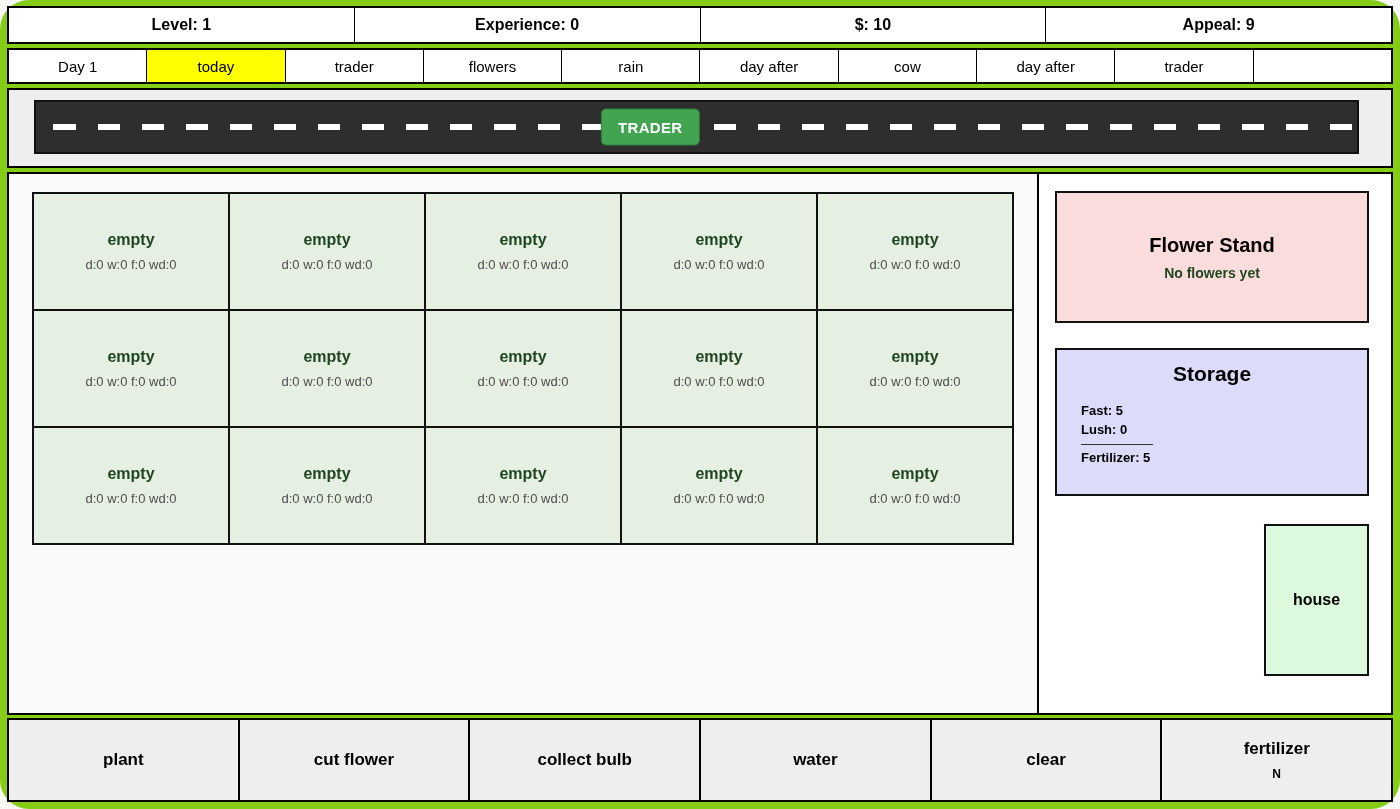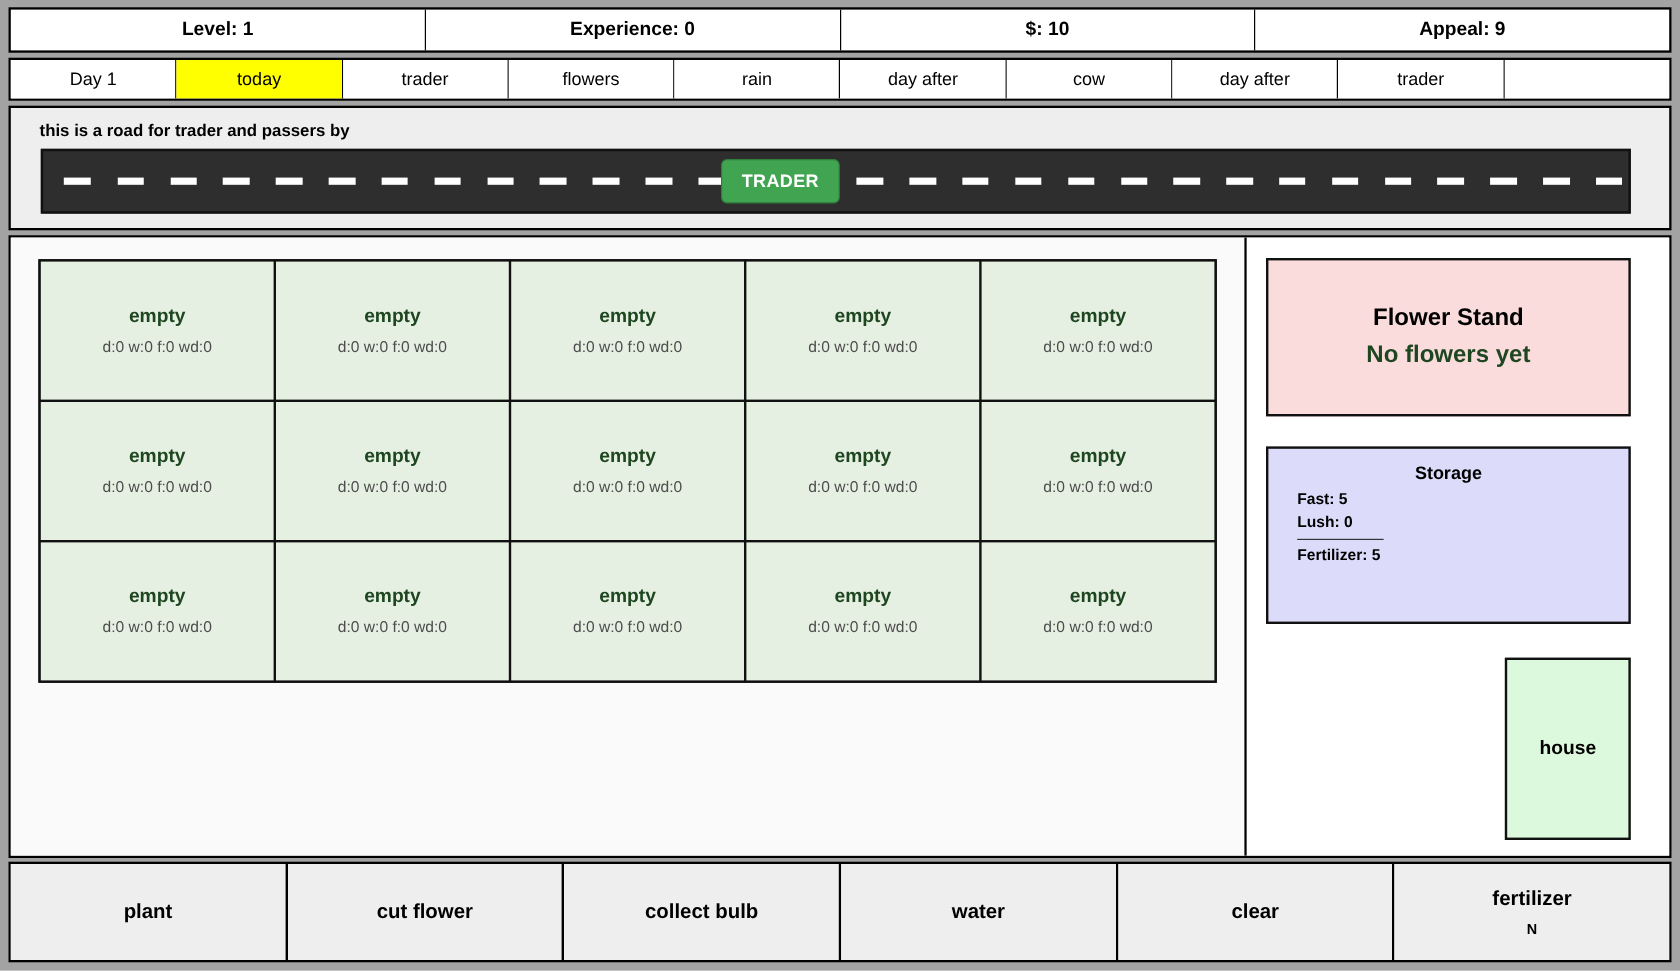--- a/index.html
+++ b/index.html
@@ -12,21 +12,22 @@
     background: #f7f7f7;
     font-family: "Liberation Sans", sans-serif;
     overflow: hidden;
   }
 
   #app {
     width: 1400px;
     height: 809px;
     display: flex;
     flex-direction: column;
-    background: #a3a3a3;
+    background: #84cc16;
+    border-radius: 29px;
   }
 
   
   .stats-bar {
     display: flex;
     margin: 6px 7px 0 7px;
     border: 2px solid #000;
     background: #fff;
     height: 38px;
     flex: 0 0 auto;
@@ -161,21 +162,21 @@
   }
   .plot-stats {
     font-size: 13px;
     color: #4d4d4d;
   }
 
   
   .sidebar {
     flex: 1 1 auto;
     background: #ffffff;
-    padding: 17px 32px 0 16px;
+    padding: 17px 22px 0 16px;
     display: flex;
     flex-direction: column;
     align-items: flex-end;
     overflow: hidden;
   }
 
   .panel {
     width: 100%;
     border: 2px solid #111;
   }
@@ -188,37 +189,37 @@
     align-items: center;
     justify-content: center;
     gap: 8px;
   }
   .flower-stand-title {
     font-size: 20px;
     font-weight: bold;
     color: #000;
   }
   .flower-stand-sub {
-    font-size: 20px;
+    font-size: 14px;
     font-weight: bold;
     color: #1e4620;
   }
 
   .storage {
     background: #dcdcfa;
     margin-top: 25px;
     height: 148px;
     padding: 12px 0 0 0;
   }
   .storage-title {
-    font-size: 15px;
+    font-size: 21px;
     font-weight: bold;
     color: #000;
     text-align: center;
-    margin-bottom: 4px;
+    margin-bottom: 16px;
   }
   .storage-lines {
     padding-left: 24px;
   }
   .storage-line {
     font-size: 13px;
     font-weight: bold;
     color: #000;
     line-height: 1.45;
   }
@@ -296,21 +297,20 @@
     <div class="forecast-cell">flowers</div>
     <div class="forecast-cell">rain</div>
     <div class="forecast-cell">day after</div>
     <div class="forecast-cell">cow</div>
     <div class="forecast-cell">day after</div>
     <div class="forecast-cell">trader</div>
     <div class="forecast-cell"></div>
   </div>
 
   <div class="road-section">
-    <div class="road-label">this is a road for trader and passers by</div>
     <div class="road-strip">
       <div class="road-dashes"></div>
       <div class="road-marker">TRADER</div>
     </div>
   </div>
 
   <div class="middle">
 
     <div class="garden-pane">
       <div class="garden-grid">

